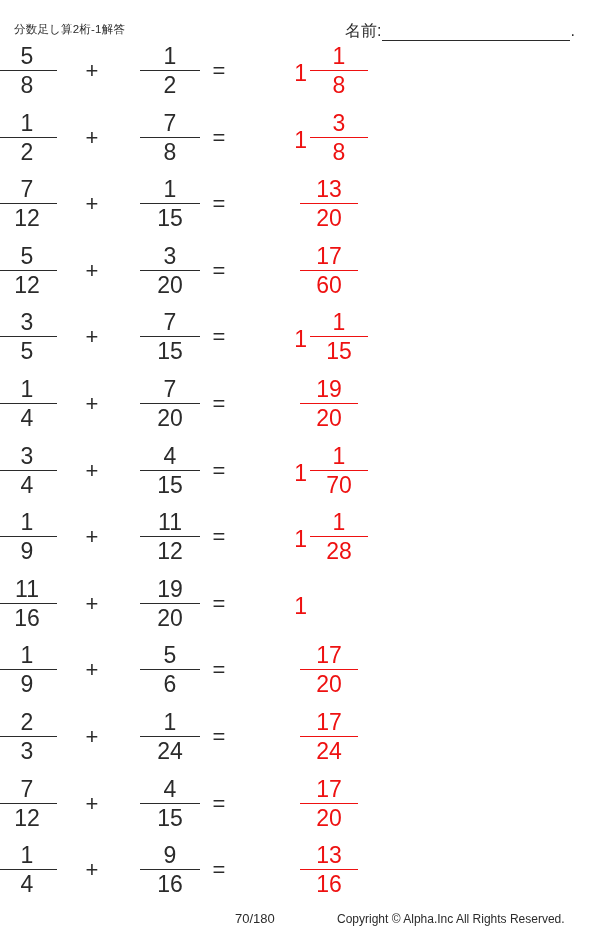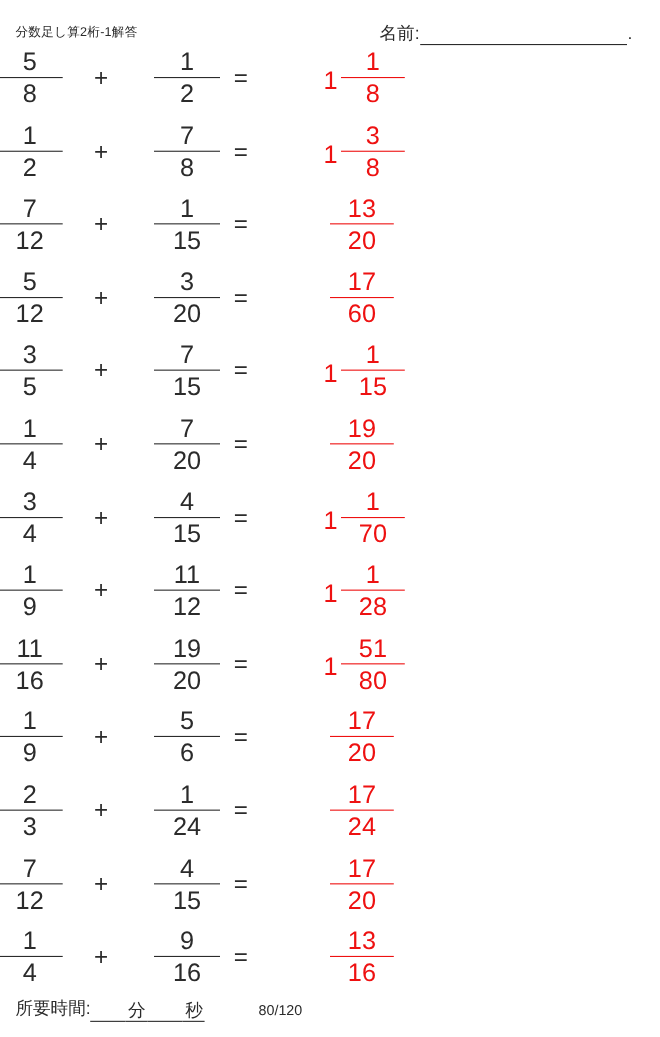--- a/index.html
+++ b/index.html
@@ -415,25 +415,20 @@
       </div>
       <div class="plus-sign">+</div>
       <div class="frac op2">
         <span class="num">19</span>
         <span class="bar"></span>
         <span class="den">20</span>
       </div>
       <div class="equals-sign">=</div>
       <div class="answer">
         <span class="whole">1</span>
-        <div class="afrac">
-          <span class="num">51</span>
-          <span class="bar"></span>
-          <span class="den">80</span>
-        </div>
       </div>
     </div>
     <div class="problem-row">
       <div class="frac op1">
         <span class="num">1</span>
         <span class="bar"></span>
         <span class="den">9</span>
       </div>
       <div class="plus-sign">+</div>
       <div class="frac op2">
@@ -509,21 +504,15 @@
         <div class="afrac">
           <span class="num">13</span>
           <span class="bar"></span>
           <span class="den">16</span>
         </div>
       </div>
     </div>
   </div>
 
 <div class="footer">
-  <div class="time-block">
-    <span>所要時間:</span>
-    <span class="time-rule"></span>
-    <span class="time-unit">分</span>
-    <span class="time-rule"></span>
-    <span class="time-unit">秒</span>
-  </div>
-  <div class="page-counter">80/120</div>
+  <div class="page-counter">70/180</div>
+  <div class="copyright">Copyright ©  Alpha.Inc All Rights Reserved.</div>
 </div>
 
 </body></html>

